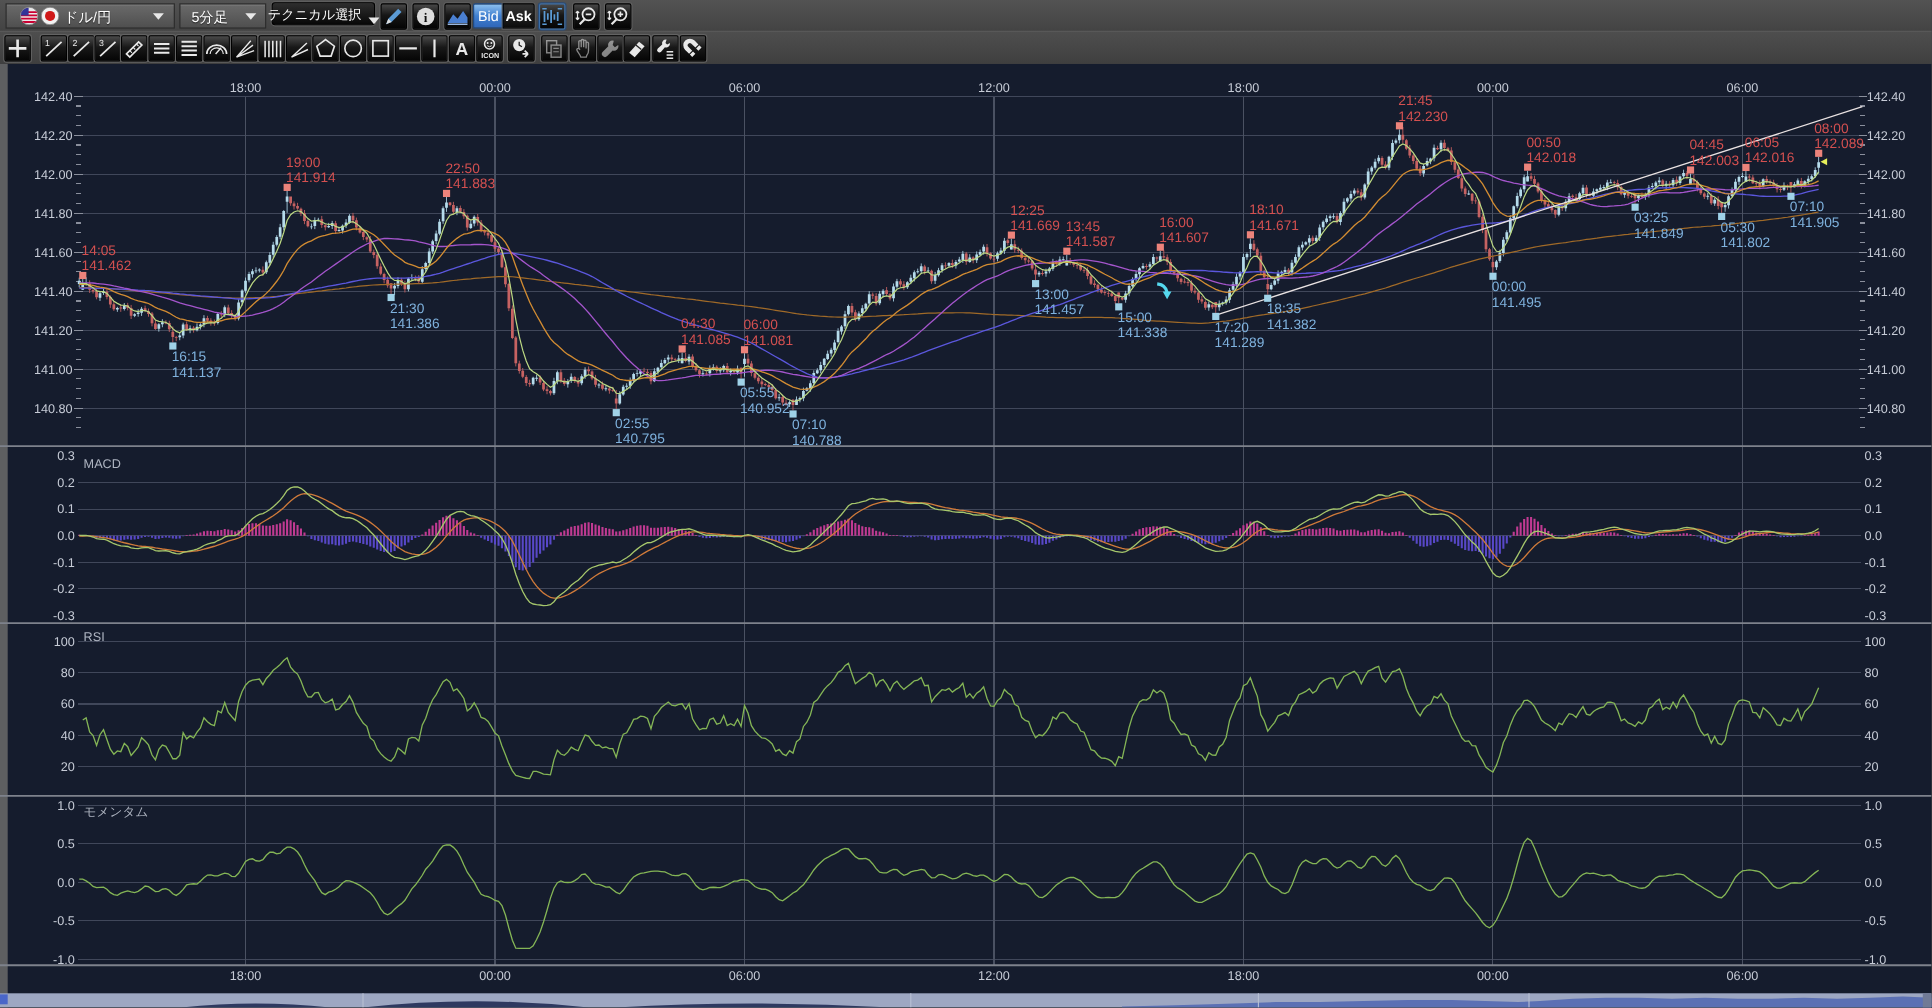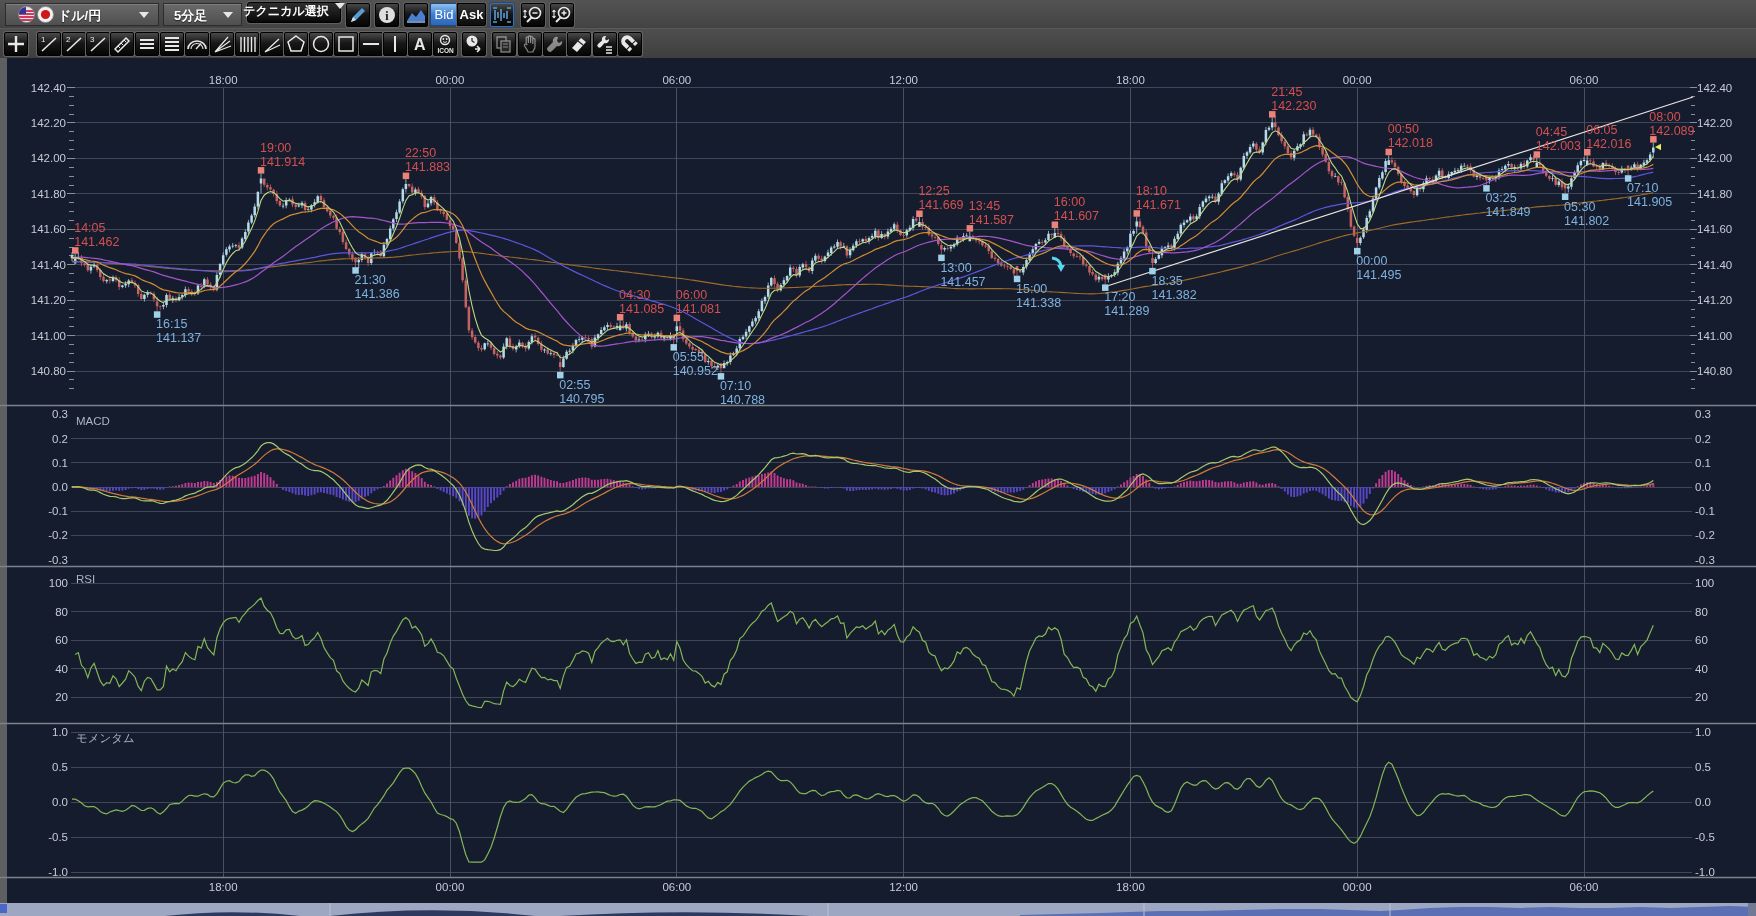--- a/index.html
+++ b/index.html
@@ -1,20 +1,20 @@
 <!DOCTYPE html>
 <html><head><meta charset="utf-8"><style>
 html,body{margin:0;padding:0;width:1756px;height:916px;overflow:hidden;background:#4a4a4a;font-family:'Liberation Sans',sans-serif}
 #tb1{position:absolute;left:0;top:0;width:1756px;height:28px;background:linear-gradient(180deg,#535353,#434343)}
 #tb2{position:absolute;left:0;top:28px;width:1756px;height:30px;background:linear-gradient(180deg,#4e4e4e,#3f3f3f);border-top:1px solid #5a5a5a;box-sizing:border-box}
 .dd{position:absolute;top:3px;height:21px;background:linear-gradient(180deg,#6a6a6a,#4f4f4f);border:1px solid #2c2c2c;box-shadow:inset 0 1px 0 #808080}
 .flag{position:absolute;left:12px;top:2px}
-.ddt{position:absolute;top:3px;color:#fff;font-size:13px;font-weight:bold;text-shadow:0 1px 1px #222}
+.ddt{position:absolute;top:3px;color:#fff;font-size:13px;font-weight:normal;text-shadow:0 1px 1px #222}
 .arr{position:absolute;top:8px;width:0;height:0;border-left:5px solid transparent;border-right:5px solid transparent;border-top:6px solid #e8e8e8}
-.blk{position:absolute;top:2px;height:19px;background:linear-gradient(180deg,#2e2e2e,#080808);border:1px solid #000;border-radius:3px;color:#fff;font-size:12px;font-weight:bold;display:flex;align-items:flex-start;justify-content:center;box-shadow:0 0 0 1px #5e5e5e}
+.blk{position:absolute;top:2px;height:19px;background:linear-gradient(180deg,#2e2e2e,#080808);border:1px solid #000;border-radius:3px;color:#fff;font-size:12px;font-weight:normal;display:flex;align-items:flex-end;justify-content:center;box-shadow:0 0 0 1px #5e5e5e}
 .b1{position:absolute;top:3px;width:22px;height:22px;background:linear-gradient(180deg,#484848,#161616 45%,#040404);border:1px solid #000;border-radius:2px;box-shadow:0 0 0 1px #606060;display:flex;align-items:center;justify-content:center}
 .bb{border:1px solid #3a6ea8;box-shadow:0 0 0 1px #2a4a74}
 #bid{position:absolute;left:430px;top:3px;width:26px;height:21px;background:linear-gradient(180deg,#8ec0ee,#3f7fd0 50%,#2f66b8);border:1px solid #1d4a86;color:#fff;font-size:13px;display:flex;align-items:center;justify-content:center;border-radius:2px 0 0 2px}
 #ask{position:absolute;left:457px;top:3px;width:27px;height:21px;background:linear-gradient(180deg,#333,#0c0c0c);border:1px solid #000;color:#fff;font-size:13px;font-weight:bold;display:flex;align-items:center;justify-content:center;border-radius:0 2px 2px 0;box-shadow:0 0 0 1px #5e5e5e}
 .b2{position:absolute;top:3px;width:22px;height:22px;background:linear-gradient(180deg,#4a4a4a,#181818 45%,#050505);border:1px solid #000;border-radius:2px;box-shadow:0 0 0 1px #636363;display:flex;align-items:center;justify-content:center}
 </style></head><body>
 <div id="tb1">
  <div class="dd" style="left:5px;width:152px">
    <span class="flag"><svg width="17" height="17" viewBox="0 0 17 17">
           <circle cx="8.5" cy="8.5" r="8" fill="#e8e8e8"></circle>

